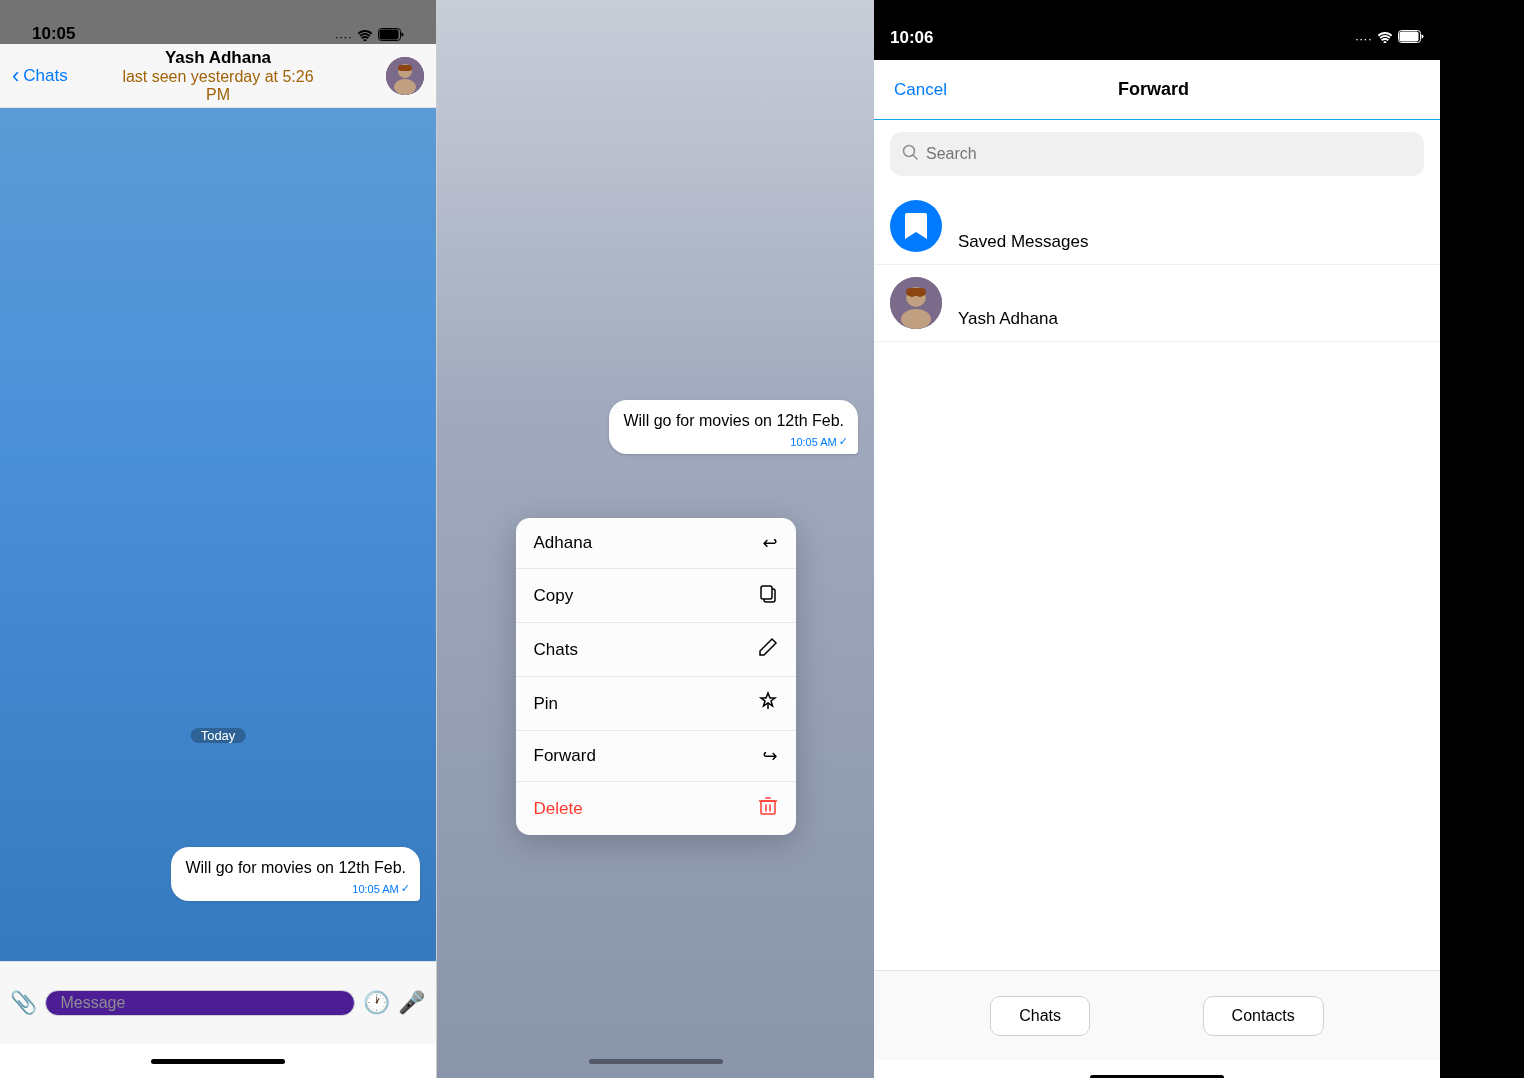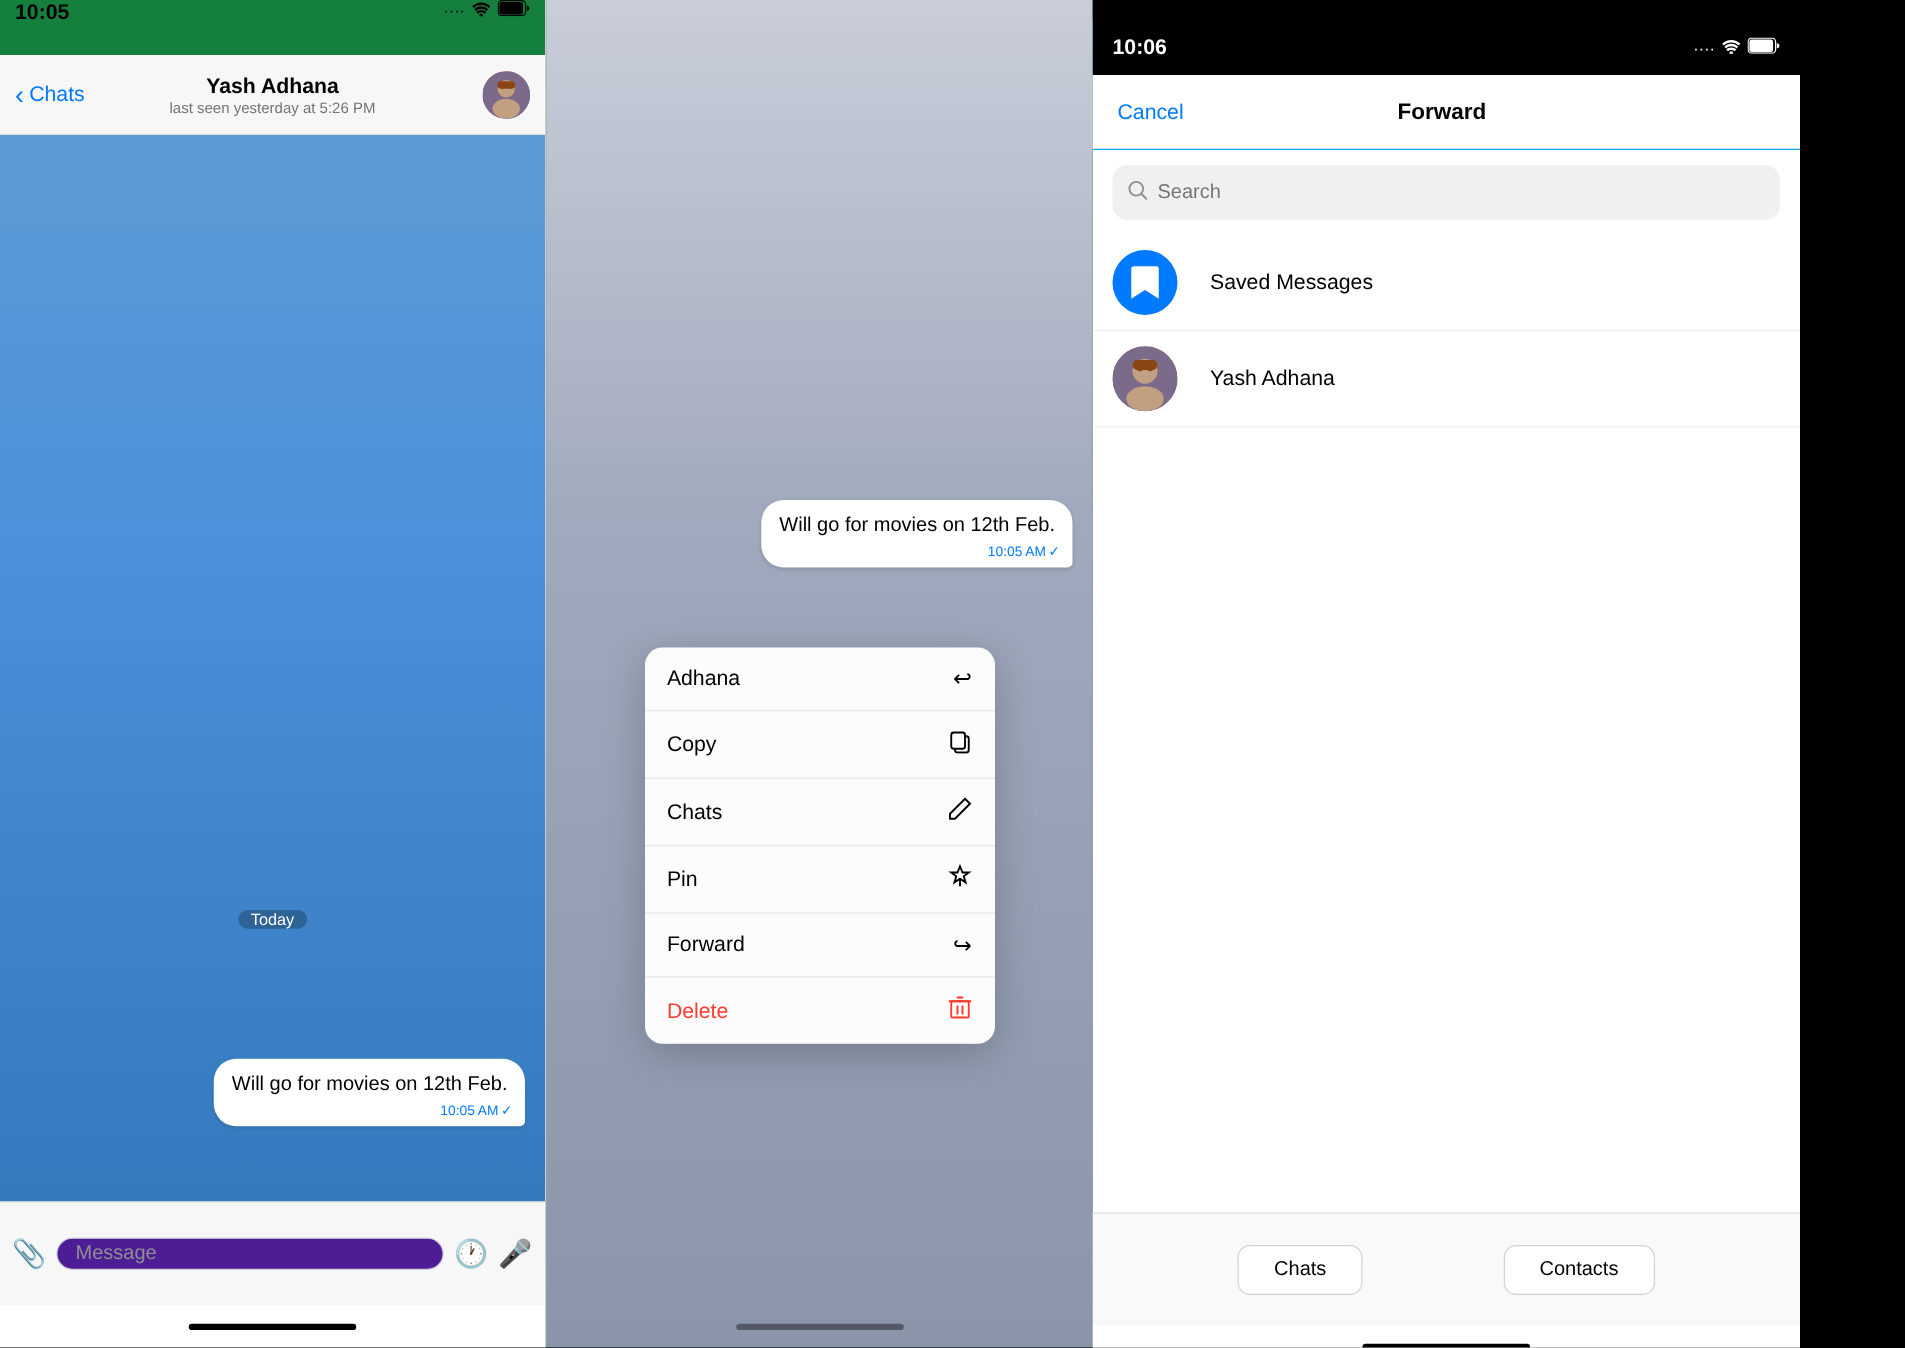--- a/index.html
+++ b/index.html
@@ -18,25 +18,25 @@
       width: 437px;
       height: 1078px;
       background: #fff;
       display: flex;
       flex-direction: column;
       position: relative;
       border-right: 1px solid #ccc;
     }
     .status-bar {
       height: 44px;
-      background: #15803d;
-      display: flex;
-      align-items: flex-start;
+      background: #737373;
+      display: flex;
+      align-items: flex-end;
       justify-content: space-between;
-      padding: 0 12px;
+      padding: 0 32px;
     }
     .status-time {
       font-size: 17px;
       font-weight: 600;
       color: #000;
     }
     .status-icons {
       display: flex;
       align-items: center;
       gap: 5px;
@@ -70,22 +70,22 @@
       left: 50%;
       transform: translateX(-50%);
       text-align: center;
     }
     .nav-title {
       font-size: 17px;
       font-weight: 600;
       color: #000;
     }
     .nav-subtitle {
-      font-size: 12px;
-      color: #737373;
+      font-size: 16px;
+      color: #a16207;
     }
     .nav-avatar {
       position: absolute;
       right: 12px;
       width: 38px;
       height: 38px;
       border-radius: 50%;
       background: #8e8e93;
       overflow: hidden;
       display: flex;
@@ -327,23 +327,23 @@
       border: none;
       outline: none;
       flex: 1;
     }
     .forward-contacts-list {
       flex: 1;
       overflow-y: auto;
     }
     .forward-contact-item {
       display: flex;
-      align-items: center;
+      align-items: flex-end;
       padding: 12px 16px;
-      gap: 26px;
+      gap: 16px;
       cursor: pointer;
       border-bottom: 1px solid #f0f0f0;
     }
     .contact-avatar {
       width: 52px;
       height: 52px;
       border-radius: 50%;
       display: flex;
       align-items: center;
       justify-content: center;

